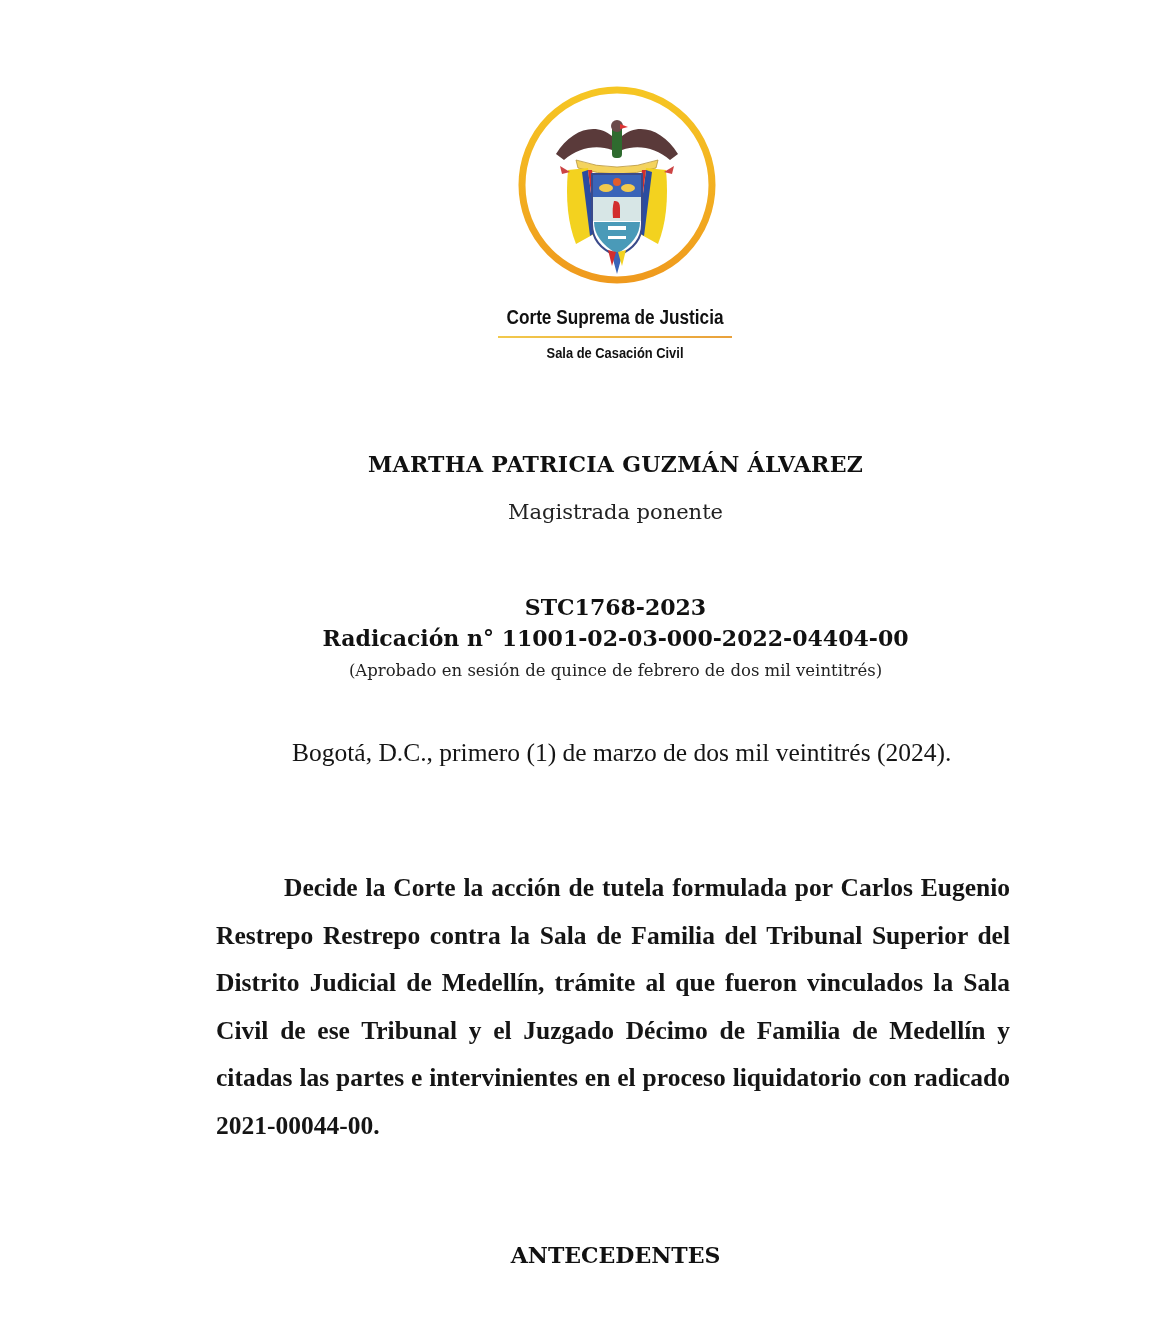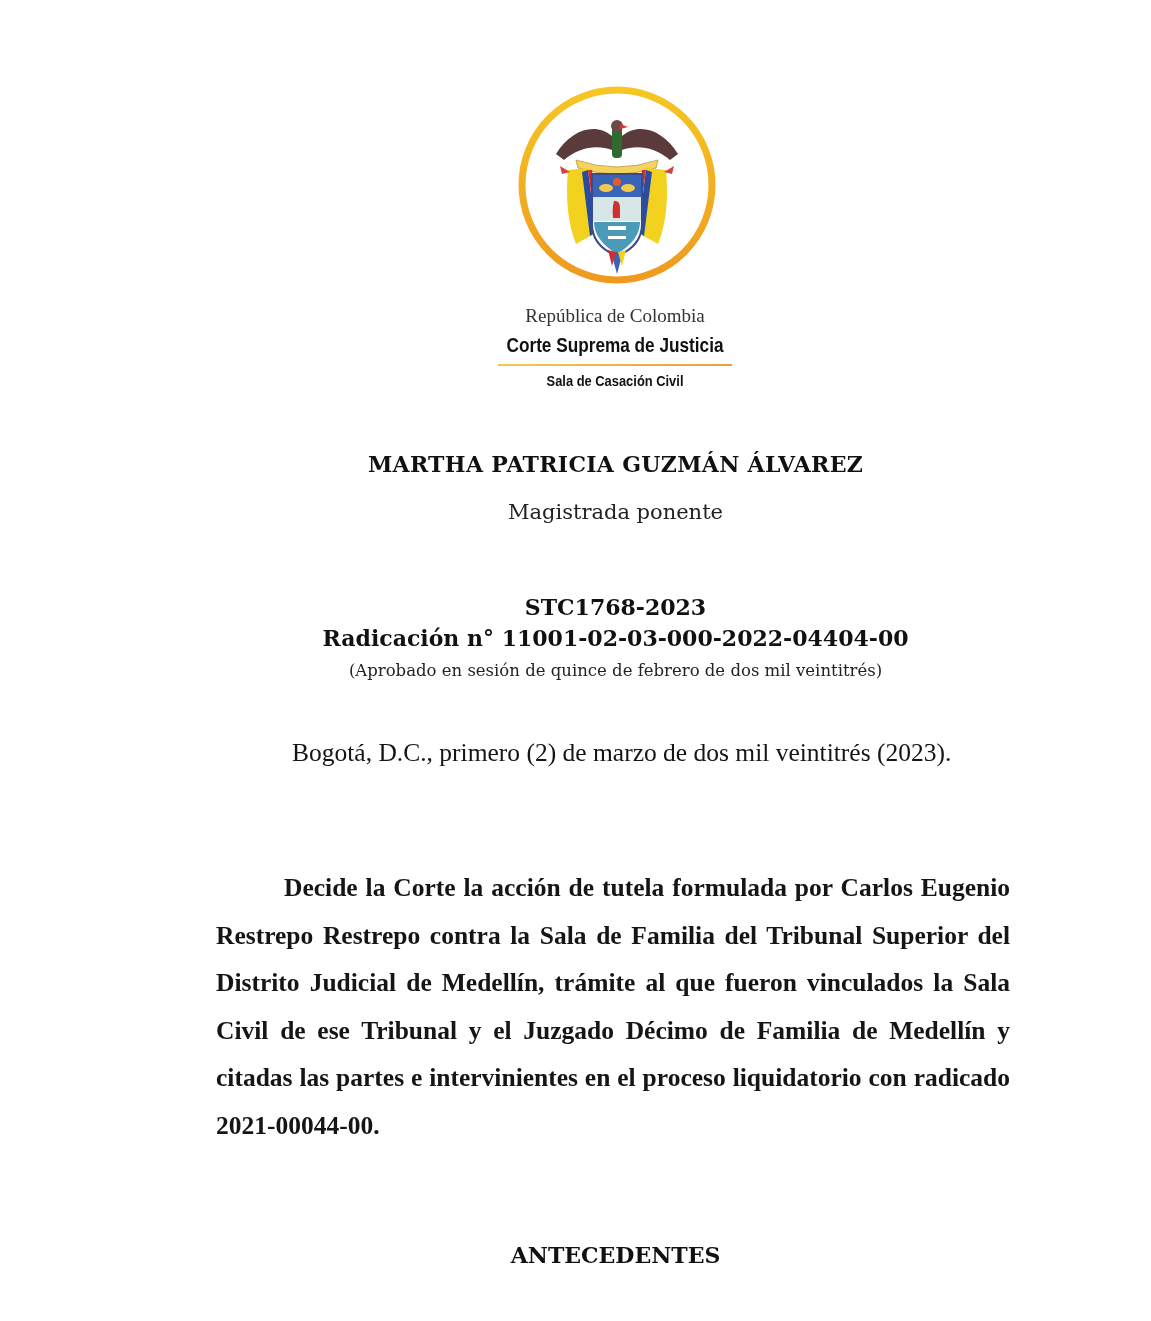--- a/index.html
+++ b/index.html
@@ -172,30 +172,29 @@
     <path d="M95 168 L101 190 L107 168 Z" fill="#3a64b8"></path>
     <path d="M92 166 L96 182 L100 168 Z" fill="#d22e2e"></path>
     <path d="M110 166 L106 182 L102 168 Z" fill="#f3d21f"></path>
 
     <path d="M44 82 L54 88 L46 90 Z" fill="#c44"></path>
     <path d="M158 82 L148 88 L156 90 Z" fill="#c44"></path>
   </svg>
 </div>
 
 <div class="inst">
-  <div class="inst-republic">República de Colombia</div>
   <div class="inst-court">Corte Suprema de Justicia</div>
   <div class="inst-divider"></div>
   <div class="inst-sala">Sala de Casación Civil</div>
 </div>
 
 <div class="center-line magistrate-name">MARTHA PATRICIA GUZMÁN ÁLVAREZ</div>
 <div class="center-line magistrate-role">Magistrada ponente</div>
 
 <div class="center-line case-number">STC1768-2023</div>
 <div class="center-line radication">Radicación n° 11001-02-03-000-2022-04404-00</div>
 <div class="center-line approved">(Aprobado en sesión de quince de febrero de dos mil veintitrés)</div>
 
-<div class="para para-date"><span class="indent"></span><span>Bogotá, D.C., primero (2) de marzo de dos mil veintitrés (2023).</span></div>
+<div class="para para-date"><span class="indent"></span><span>Bogotá, D.C., primero (1) de marzo de dos mil veintitrés (2024).</span></div>
 
 <div class="para para-decision"><span class="indent"></span><span>Decide la Corte la acción de tutela formulada por Carlos Eugenio Restrepo Restrepo contra la Sala de Familia del Tribunal Superior del Distrito Judicial de Medellín, trámite al que fueron vinculados la Sala Civil de ese Tribunal y el Juzgado Décimo de Familia de Medellín y citadas las partes e intervinientes en el proceso liquidatorio con radicado 2021-00044-00.</span></div>
 
 <div class="center-line section-title">ANTECEDENTES</div>
 
 </body></html>

